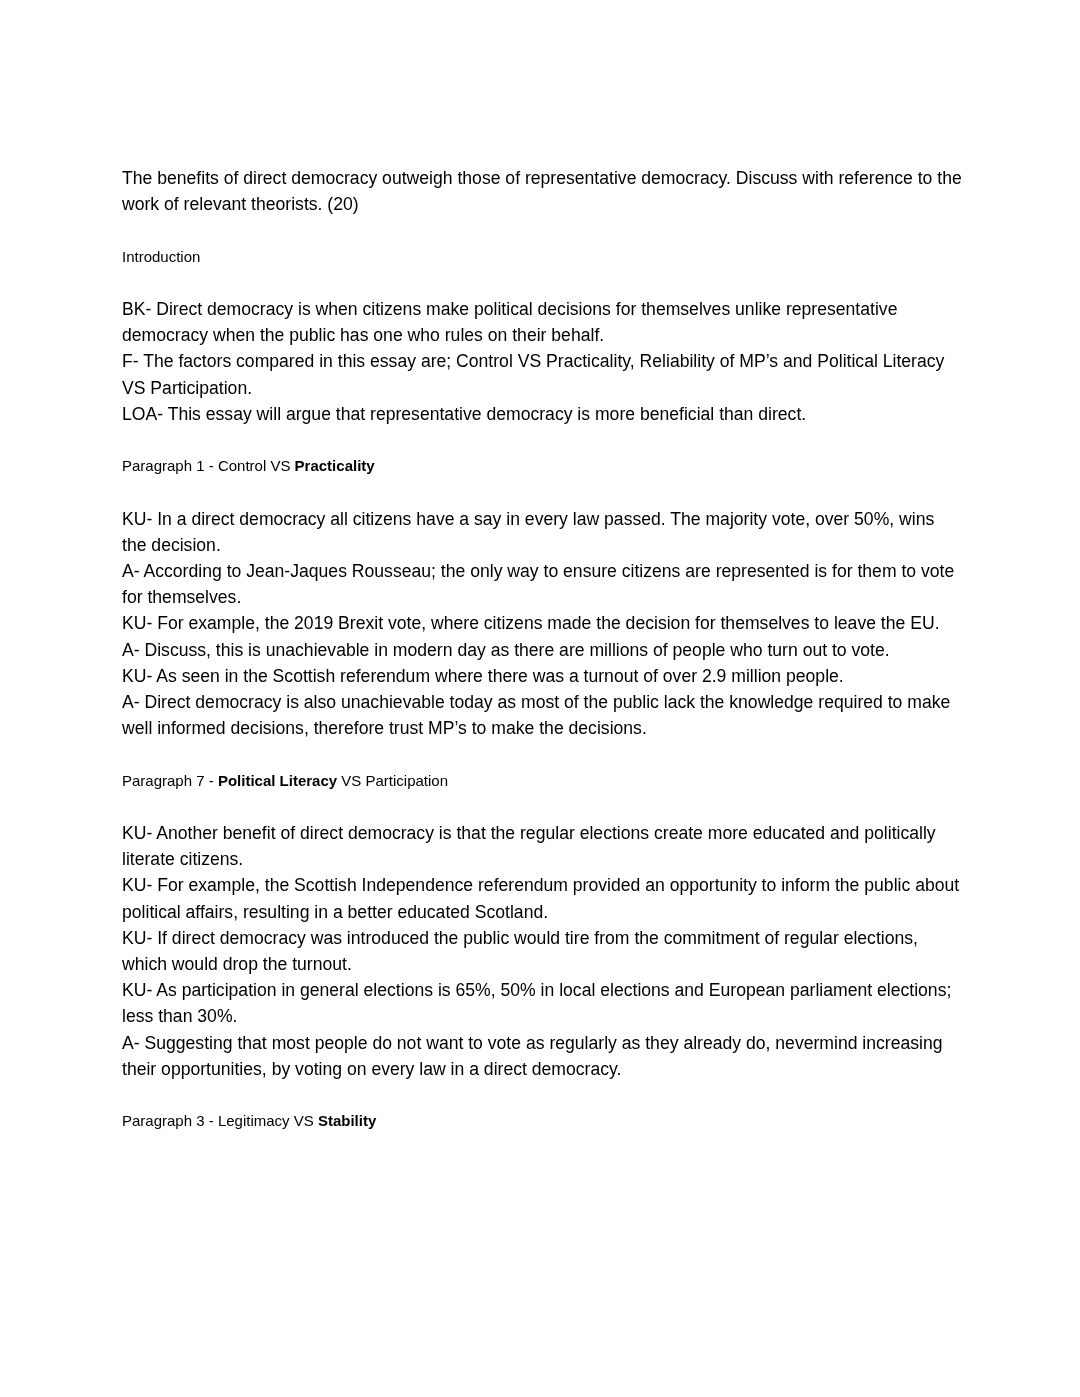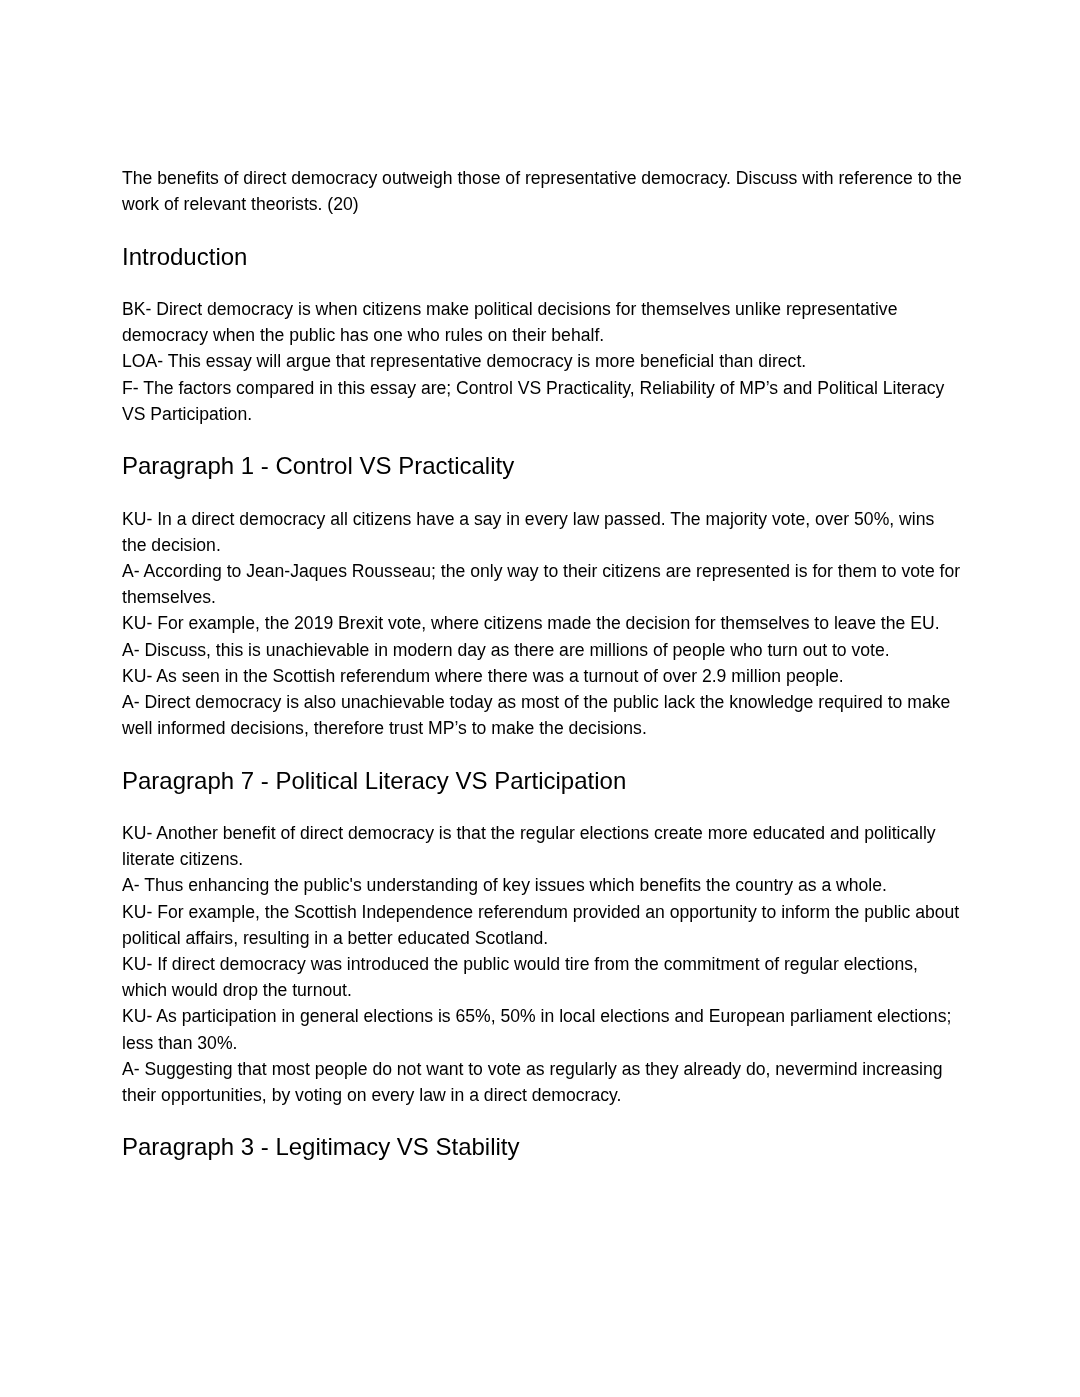--- a/index.html
+++ b/index.html
@@ -34,67 +34,66 @@
     text-align: left;
     white-space: normal;
   }
   .block + .block {
     margin-top: 26.2px;
   }
   .line {
     display: block;
   }
   .bold {
-    font-weight: normal;
+    font-weight: bold;
   }
   .heading {
-    font-size: 24px;
+    font-size: 15px;
     line-height: 26.2px;
   }
 </style>
 </head>
 <body>
 
 <div class="page">
   <div class="doc-body">
 
     <p class="block">
       <span>The benefits of direct democracy outweigh those of representative democracy. Discuss with reference to the work of relevant theorists. (20)</span>
     </p>
 
     <p class="block heading">
       <span>Introduction</span>
     </p>
 
     <p class="block">
       <span class="line">BK- Direct democracy is when citizens make political decisions for themselves unlike representative democracy when the public has one who rules on their behalf.</span>
+      <span class="line">F- The factors compared in this essay are; Control VS Practicality, Reliability of MP’s and Political Literacy VS Participation.</span>
       <span class="line">LOA- This essay will argue that representative democracy is more beneficial than direct.</span>
-      <span class="line">F- The factors compared in this essay are; Control VS Practicality, Reliability of MP’s and Political Literacy VS Participation.</span>
     </p>
 
     <p class="block heading">
       <span>Paragraph 1 - Control VS </span><span class="bold">Practicality</span>
     </p>
 
     <p class="block">
       <span class="line">KU- In a direct democracy all citizens have a say in every law passed. The majority vote, over 50%, wins the decision.</span>
-      <span class="line">A- According to Jean-Jaques Rousseau; the only way to their citizens are represented is for them to vote for themselves.</span>
+      <span class="line">A- According to Jean-Jaques Rousseau; the only way to ensure citizens are represented is for them to vote for themselves.</span>
       <span class="line">KU- For example, the 2019 Brexit vote, where citizens made the decision for themselves to leave the EU.</span>
       <span class="line">A- Discuss, this is unachievable in modern day as there are millions of people who turn out to vote.</span>
       <span class="line">KU- As seen in the Scottish referendum where there was a turnout of over 2.9 million people.</span>
       <span class="line">A- Direct democracy is also unachievable today as most of the public lack the knowledge required to make well informed decisions, therefore trust MP’s to make the decisions.</span>
     </p>
 
     <p class="block heading">
       <span>Paragraph 7 - </span><span class="bold">Political Literacy</span><span> VS Participation</span>
     </p>
 
     <p class="block">
       <span class="line">KU- Another benefit of direct democracy is that the regular elections create more educated and politically literate citizens.</span>
-      <span class="line">A- Thus enhancing the public's understanding of key issues which benefits the country as a whole.</span>
       <span class="line">KU- For example, the Scottish Independence referendum provided an opportunity to inform the public about political affairs, resulting in a better educated Scotland.</span>
       <span class="line">KU- If direct democracy was introduced the public would tire from the commitment of regular elections, which would drop the turnout.</span>
       <span class="line">KU- As participation in general elections is 65%, 50% in local elections and European parliament elections; less than 30%.</span>
       <span class="line">A- Suggesting that most people do not want to vote as regularly as they already do, nevermind increasing their opportunities, by voting on every law in a direct democracy.</span>
     </p>
 
     <p class="block heading">
       <span>Paragraph 3 - Legitimacy VS </span><span class="bold">Stability</span>
     </p>
 

